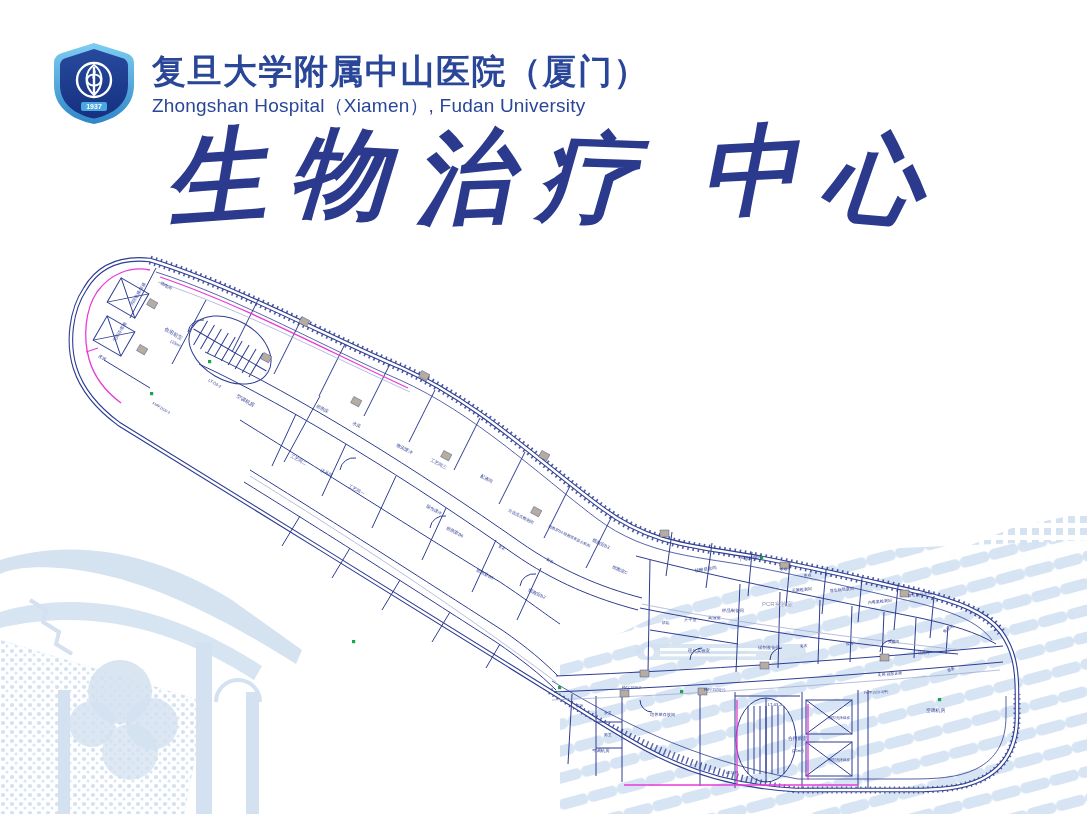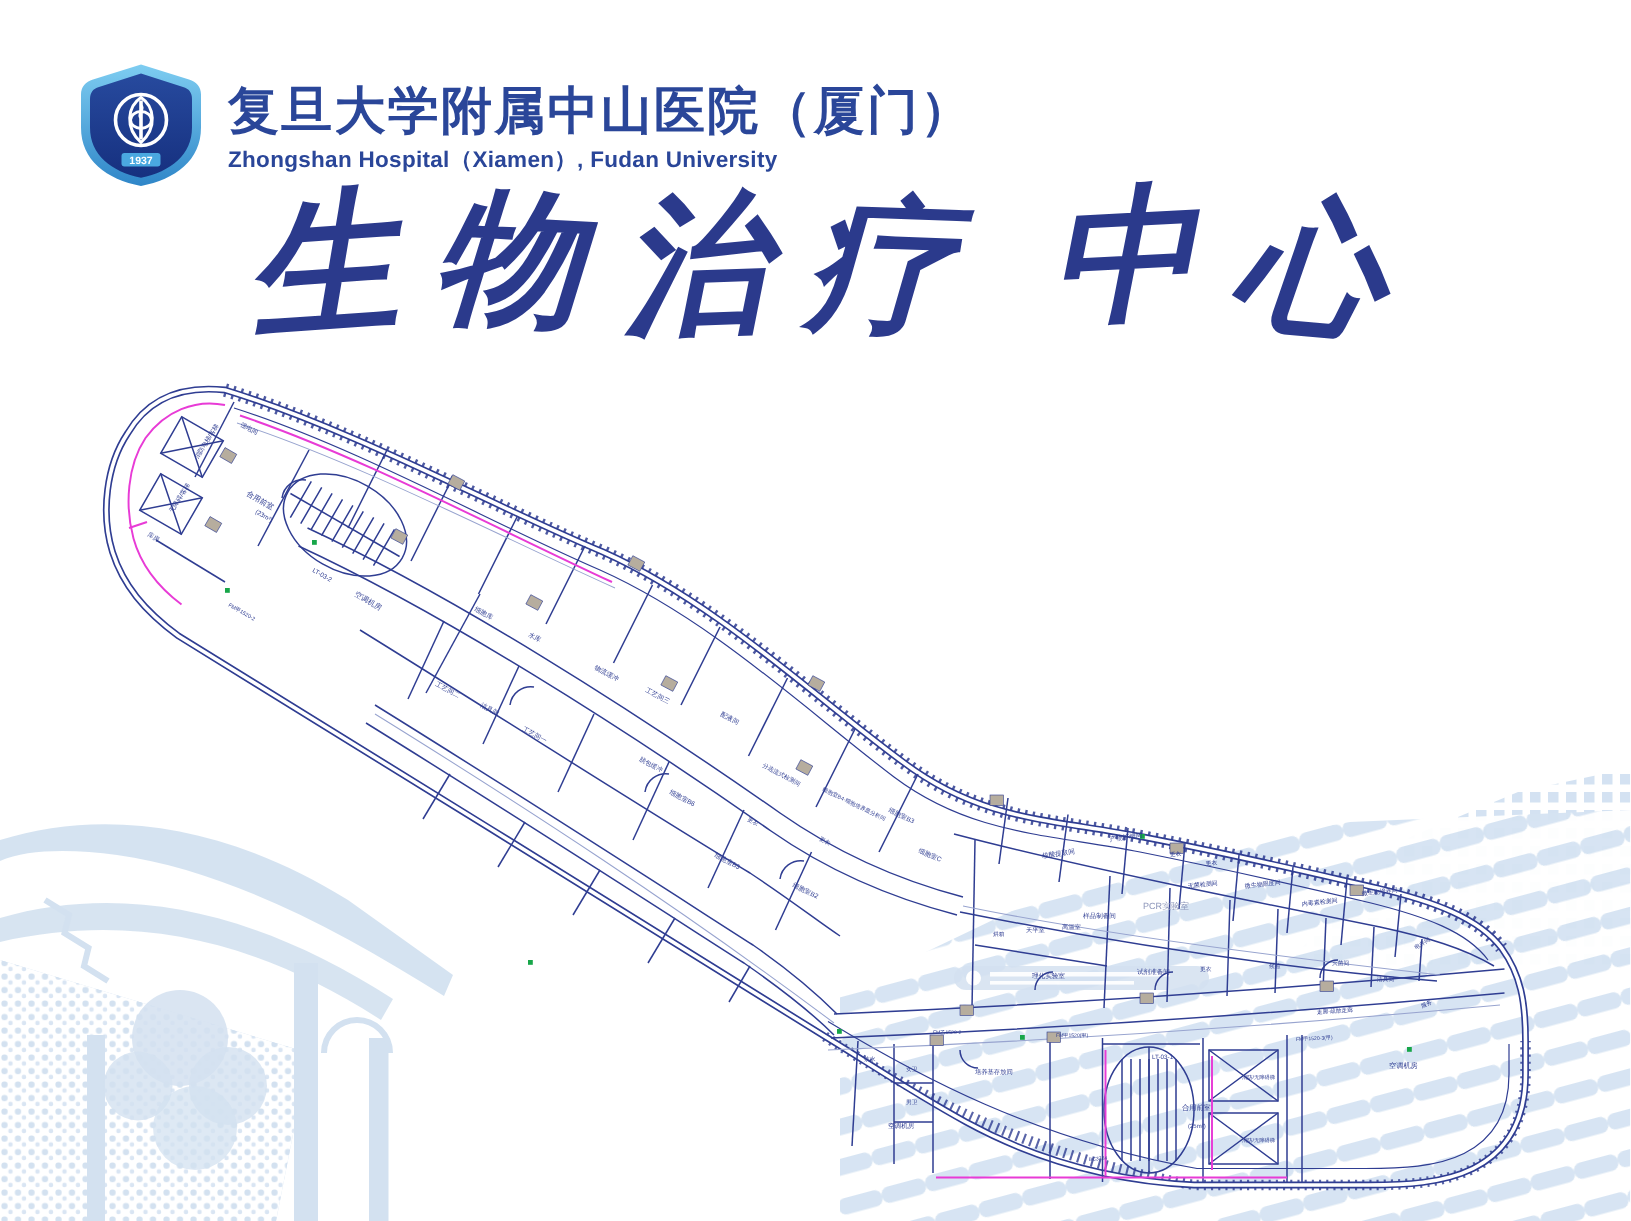--- a/index.html
+++ b/index.html
@@ -4,21 +4,21 @@
 <style>
   html,body{margin:0;padding:0;background:#fff;}
   .page{position:relative;width:1087px;height:814px;background:#fff;overflow:hidden;
         font-family:"Liberation Sans",sans-serif;}
   svg{display:block}
   
   .header{position:absolute;left:50px;top:40px;display:flex;align-items:center;z-index:3;}
   .logo{width:88px;height:86px;flex:0 0 auto;}
   .titles{margin-left:14px;padding-top:6px;}
   .title-cn{color:var(--headerblue);font-size:34px;font-weight:bold;letter-spacing:1.5px;line-height:1.1;}
-  .title-en{color:var(--headerblue);font-size:15px;font-weight:bold;letter-spacing:.2px;margin-top:3px;}
+  .title-en{color:var(--headerblue);font-size:19px;font-weight:normal;letter-spacing:.2px;margin-top:3px;}
   
   .cal{position:absolute;left:0;top:128px;width:100%;margin:0;z-index:3;
        display:flex;justify-content:center;align-items:flex-end;
        color:var(--navy);font-family:"DejaVu Serif",serif;font-weight:bold;font-style:italic;}
   .cal-char{font-size:98px;line-height:1;display:inline-block;letter-spacing:0;}
   .cal-char{margin-right:26px;}
   .cal-char.c0{transform:rotate(-4deg) scale(1.02,1.06);}
   .cal-char.c1{transform:rotate(3deg) translateY(-4px);}
   .cal-char.c2{transform:rotate(-2deg) scale(.98,1.04);}
   .cal-char.c3{margin-right:64px;transform:rotate(2deg);}

